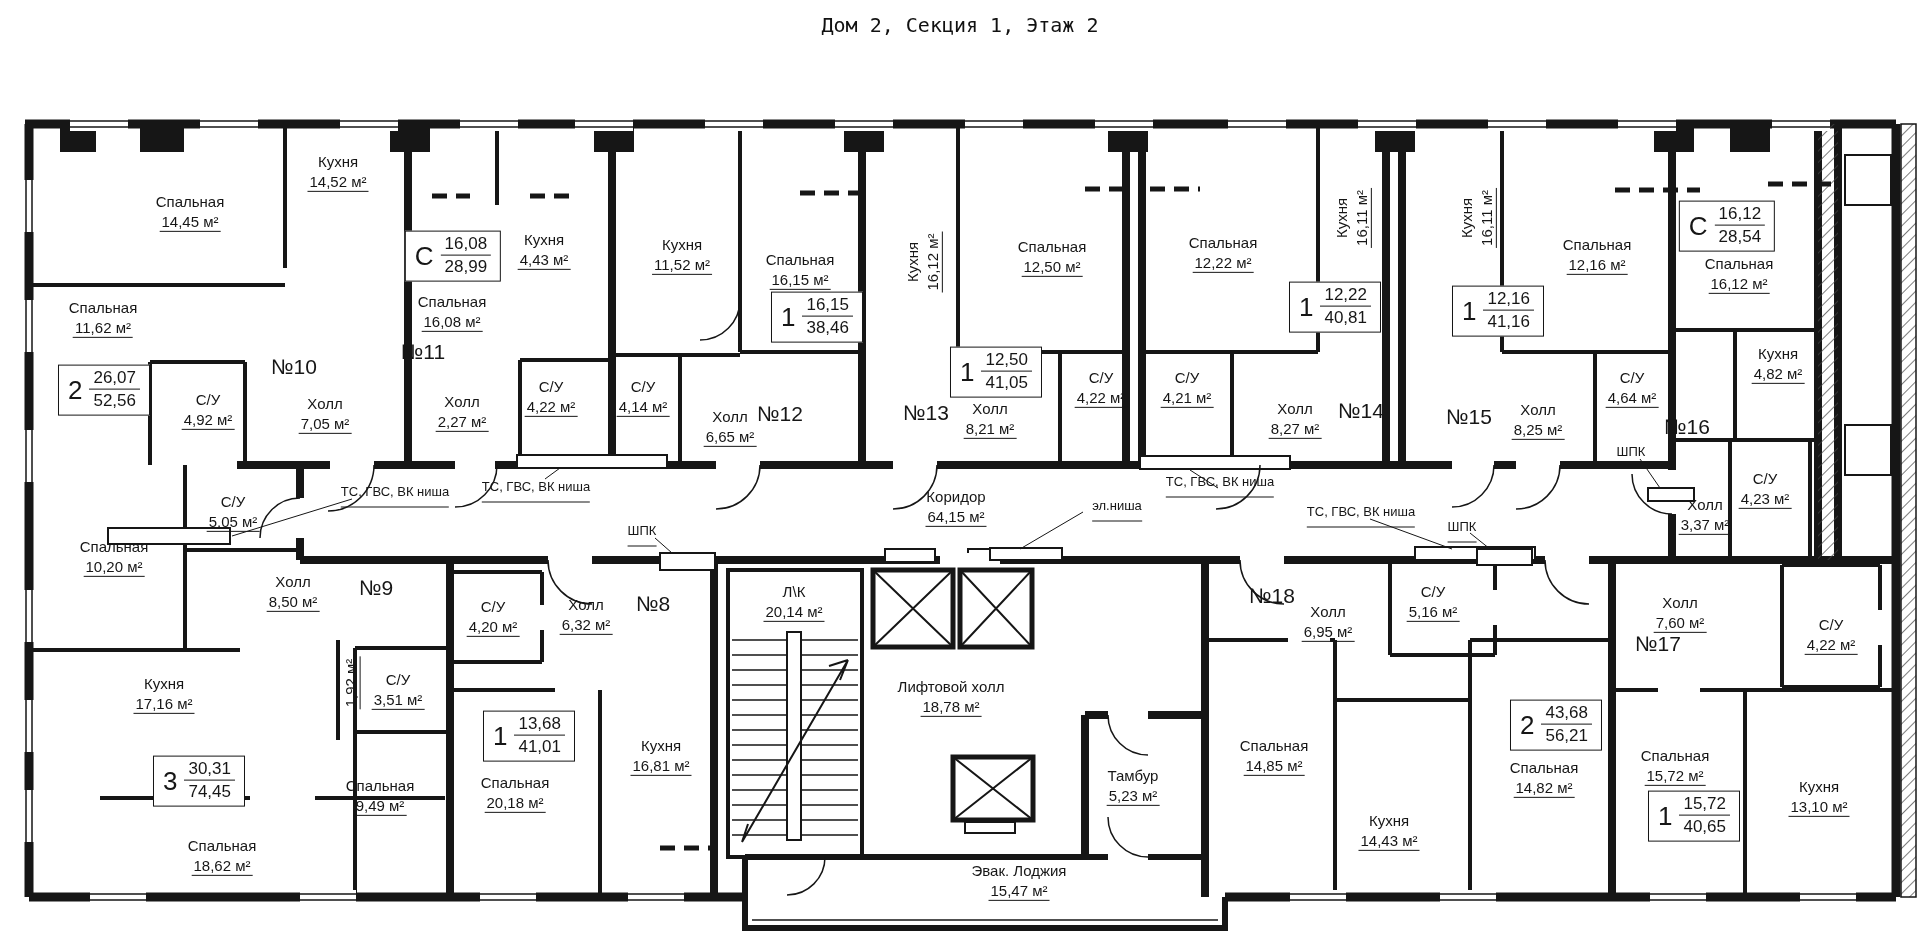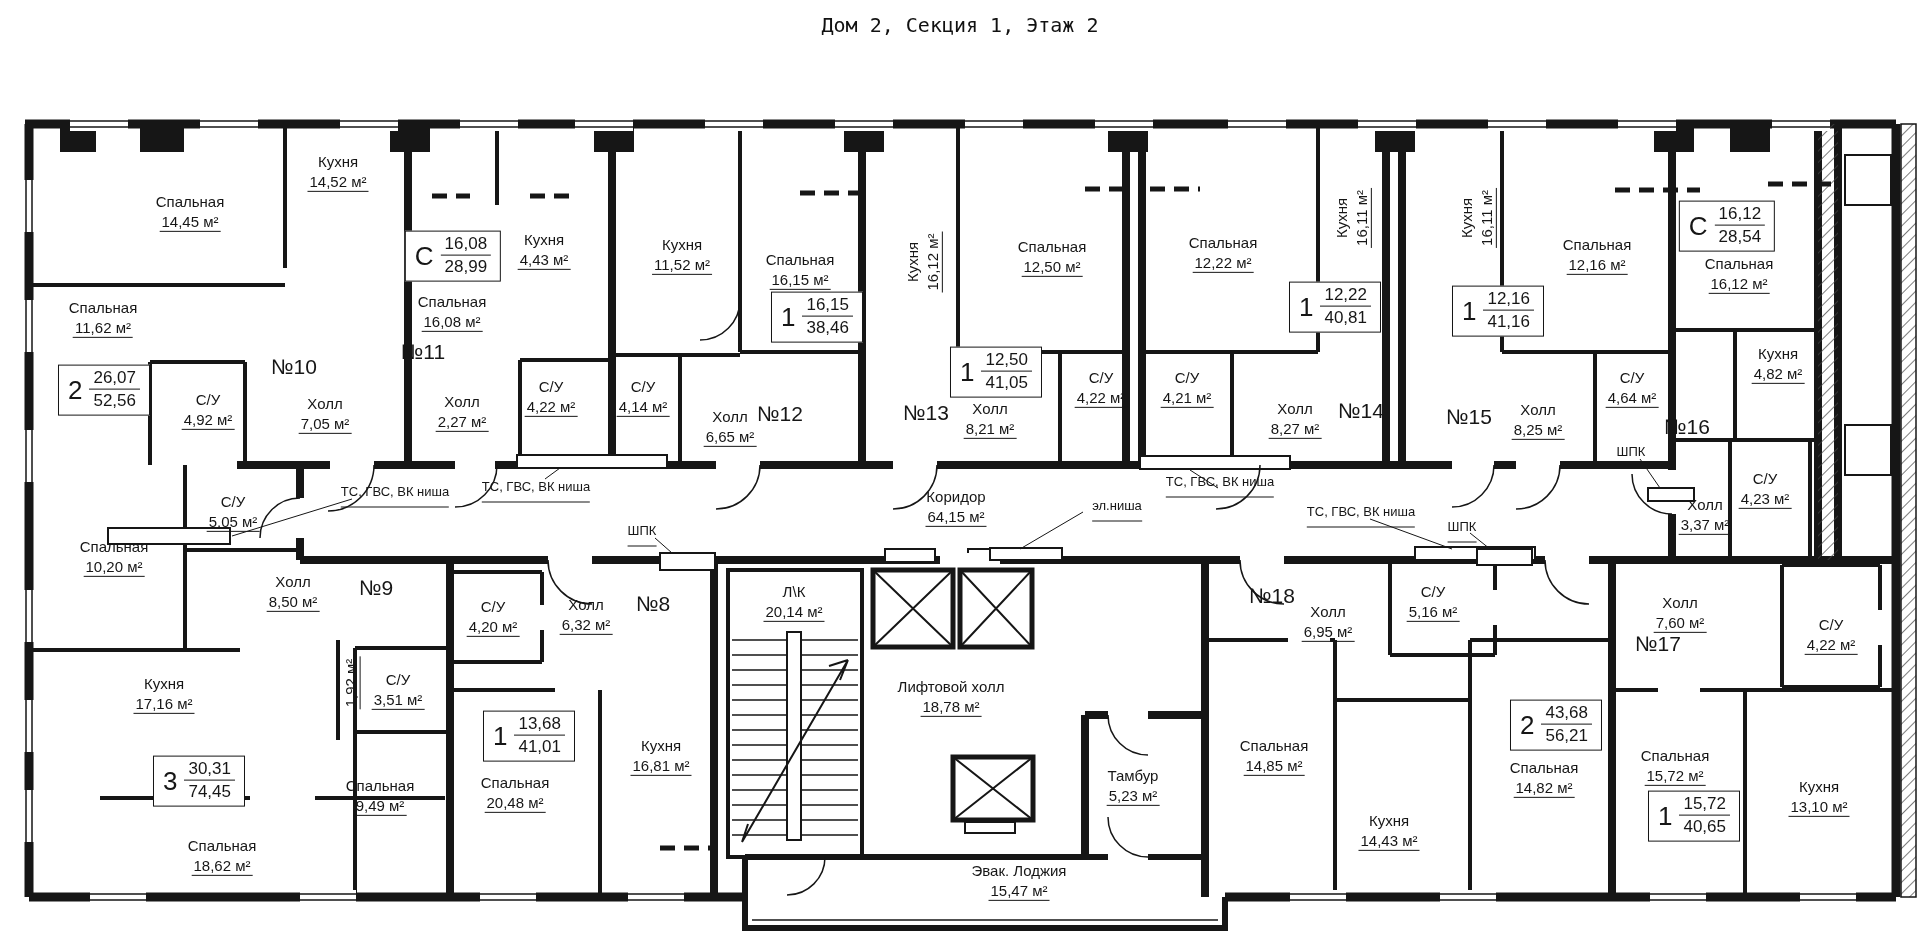--- a/index.html
+++ b/index.html
@@ -337,21 +337,21 @@
     <div class="room" style="left: 493px; top: 617px;">
       <div class="rm-name">С/У</div>
       <div class="rm-area"><span>4,20 м²</span></div>
     </div>
     <div class="room" style="left: 586px; top: 615px;">
       <div class="rm-name">Холл</div>
       <div class="rm-area"><span>6,32 м²</span></div>
     </div>
     <div class="room" style="left: 515px; top: 793px;">
       <div class="rm-name">Спальная</div>
-      <div class="rm-area"><span>20,48 м²</span></div>
+      <div class="rm-area"><span>20,18 м²</span></div>
     </div>
     <div class="room" style="left: 661px; top: 756px;">
       <div class="rm-name">Кухня</div>
       <div class="rm-area"><span>16,81 м²</span></div>
     </div>
     <div class="room" style="left: 794px; top: 602px;">
       <div class="rm-name">Л\К</div>
       <div class="rm-area"><span>20,14 м²</span></div>
     </div>
     <div class="room" style="left: 951px; top: 697px;">

